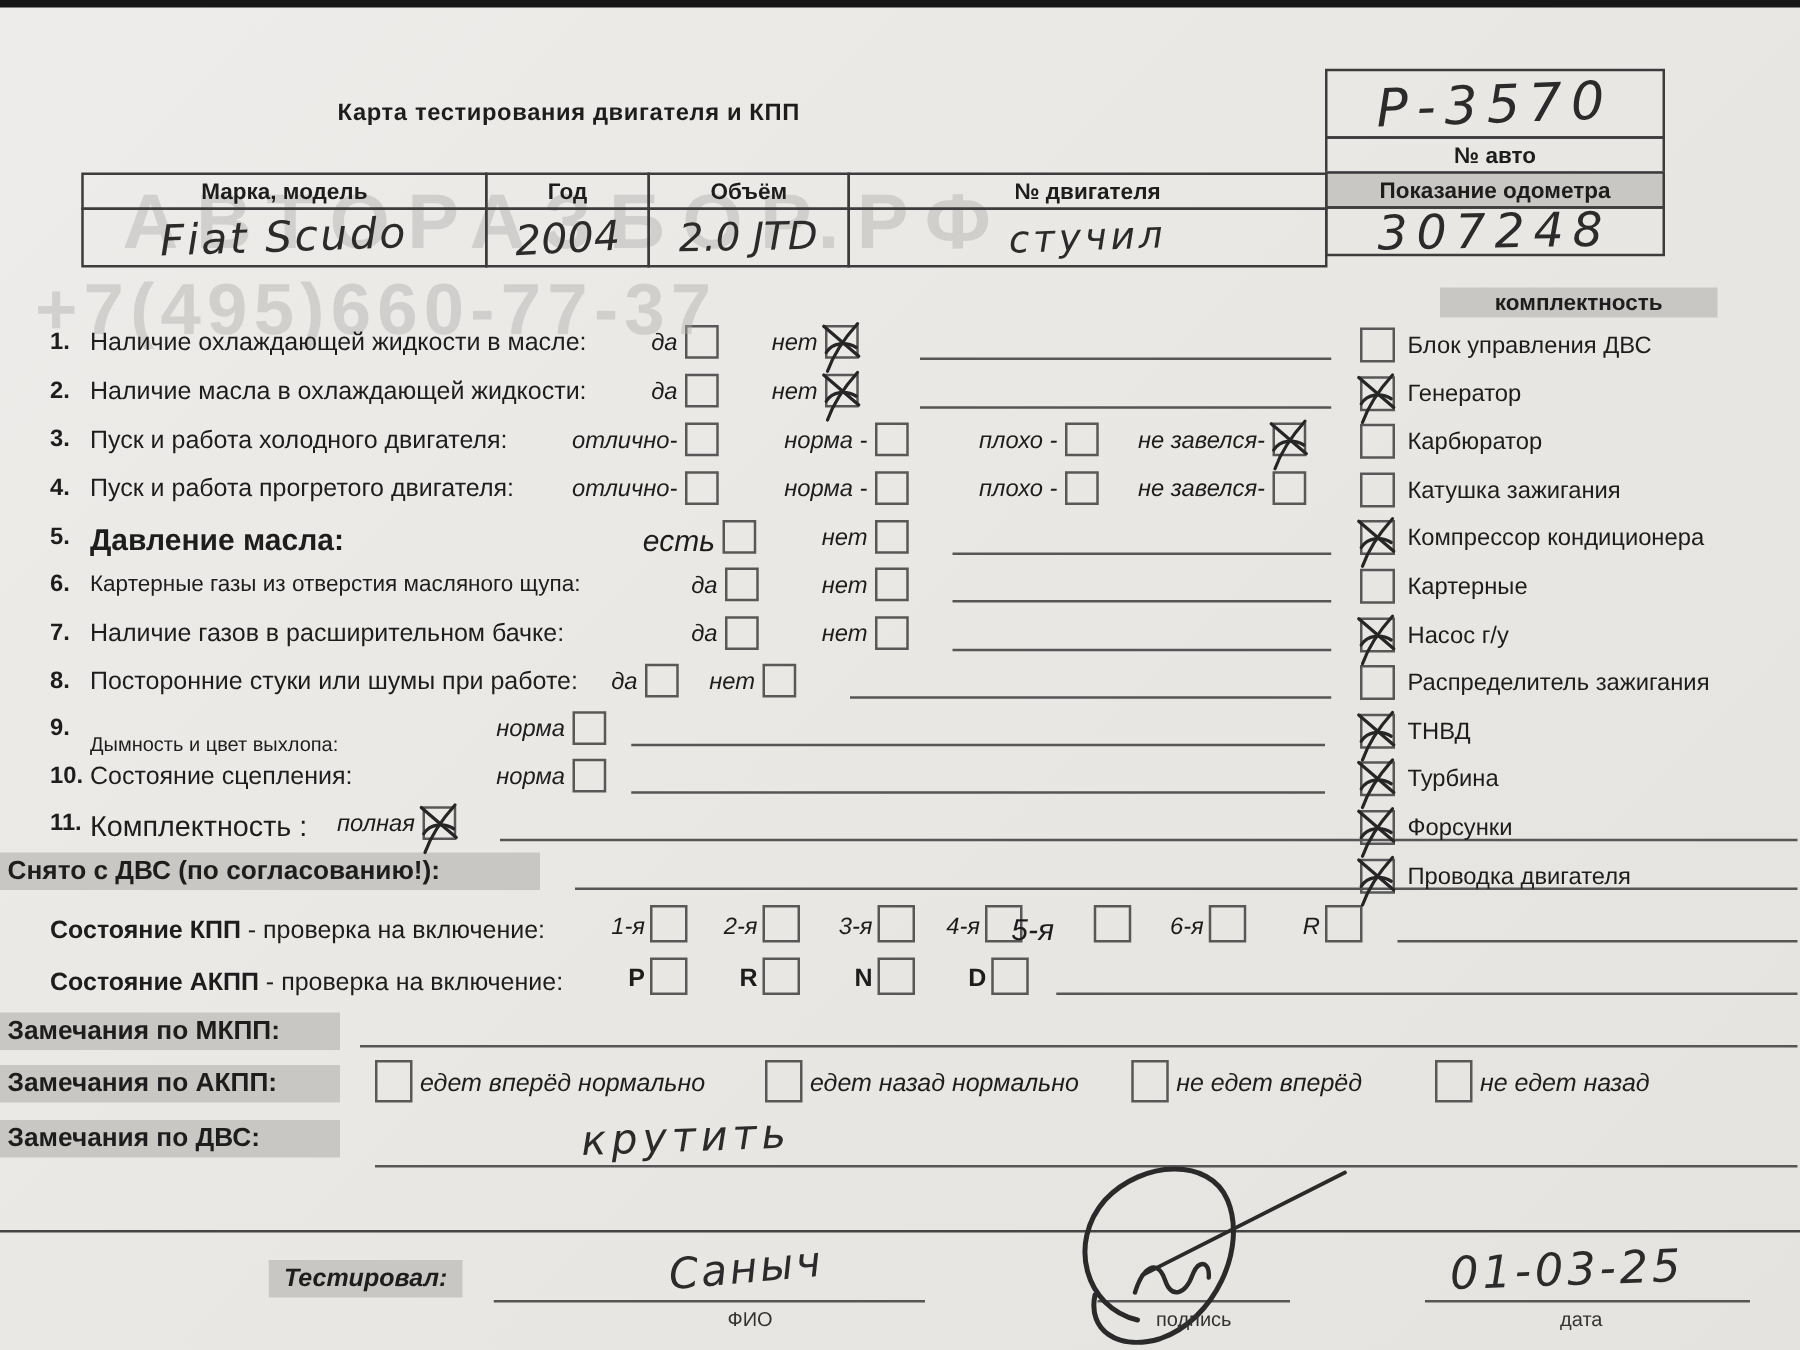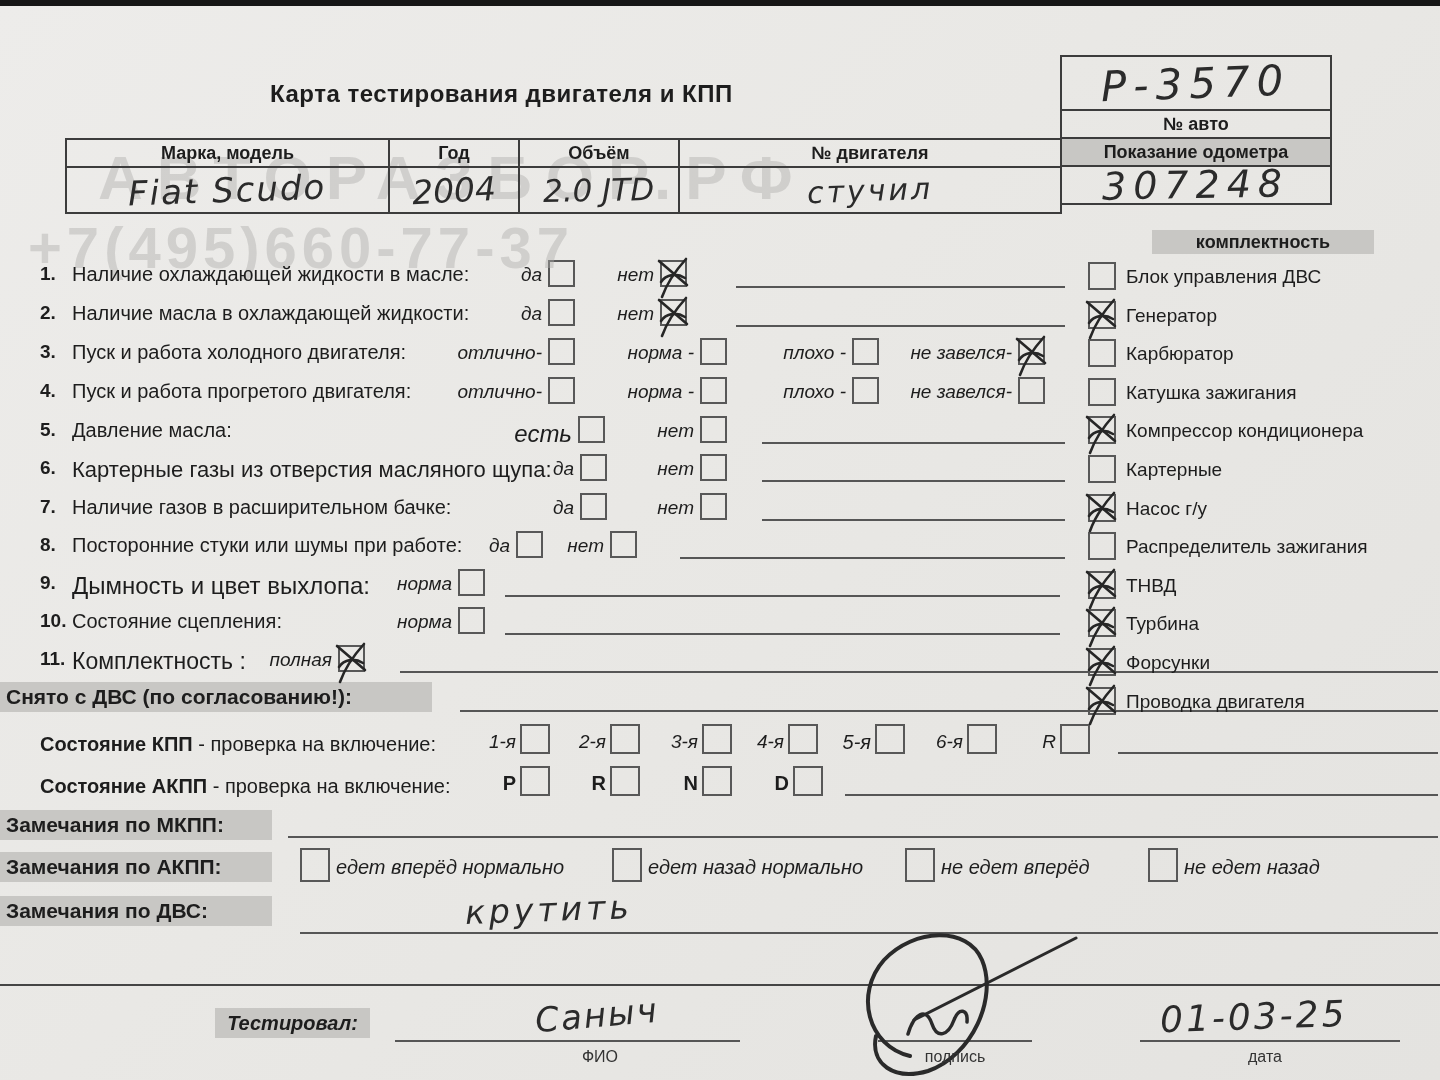--- a/index.html
+++ b/index.html
@@ -22,21 +22,21 @@
 </head>
 <body>
 
 <div class="page">
 
   <div class="abs" style="left:0;top:0;width:1440px;height:6px;background:#161616;"></div>
 
   <div class="wm" style="left:58px;top:142px;font-size:62px;letter-spacing:14px;margin-left:40px;">АВТОРАЗБОР.РФ</div>
   <div class="wm" style="left:28px;top:214px;font-size:58px;letter-spacing:5px;">+7(495)660-77-37</div>
 
-  <div class="abs z bold" style="left:270px;top:80px;font-size:24px;letter-spacing:.5px;">Карта тестирования двигателя  и КПП</div>
+  <div class="abs z bold" style="left:270px;top:80px;font-size:19px;letter-spacing:.5px;">Карта тестирования двигателя  и КПП</div>
 
   <div class="abs z" style="left:1060px;top:55px;width:272px;">
     <div class="cell" style="height:56px;">
       <span class="hand" style="font-size:42px;letter-spacing:7px;transform:rotate(-2deg);">Р-3570</span>
     </div>
     <div class="cell hdr" style="height:30px;margin-top:-2px;">№ авто</div>
     <div class="cell hdr shade" style="height:30px;margin-top:-2px;">Показание одометра</div>
     <div class="cell" style="height:40px;margin-top:-2px;">
       <span class="hand" style="font-size:38px;letter-spacing:7px;transform:rotate(-1deg);">307248</span>
     </div>
@@ -113,49 +113,49 @@
       <span style="position: absolute; left: 72px; top: 380px; font-size: 20px; z-index: 2; white-space: nowrap;">Пуск и работа прогретого двигателя:</span>
       <span style="position: absolute; left: 380px; top: 381px; width: 162px; text-align: right; font-style: italic; font-size: 19px; z-index: 2; white-space: nowrap;">отлично-</span>
       <div style="position: absolute; left: 548px; top: 377px; width: 27px; height: 27px; border: 2px solid rgb(88, 88, 88); box-sizing: border-box;"></div>
       <span style="position: absolute; left: 532px; top: 381px; width: 162px; text-align: right; font-style: italic; font-size: 19px; z-index: 2; white-space: nowrap;">норма -</span>
       <div style="position: absolute; left: 700px; top: 377px; width: 27px; height: 27px; border: 2px solid rgb(88, 88, 88); box-sizing: border-box;"></div>
       <span style="position: absolute; left: 684px; top: 381px; width: 162px; text-align: right; font-style: italic; font-size: 19px; z-index: 2; white-space: nowrap;">плохо -</span>
       <div style="position: absolute; left: 852px; top: 377px; width: 27px; height: 27px; border: 2px solid rgb(88, 88, 88); box-sizing: border-box;"></div>
       <span style="position: absolute; left: 850px; top: 381px; width: 162px; text-align: right; font-style: italic; font-size: 19px; z-index: 2; white-space: nowrap;">не завелся-</span>
       <div style="position: absolute; left: 1018px; top: 377px; width: 27px; height: 27px; border: 2px solid rgb(88, 88, 88); box-sizing: border-box;"></div>
       <span style="position: absolute; left: 40px; top: 419px; font-weight: bold; font-size: 19px; z-index: 2;">5.</span>
-      <span style="position: absolute; left: 72px; top: 419px; font-size: 20px; z-index: 2; white-space: nowrap;">Давление масла:</span>
+      <span style="position: absolute; left: 72px; top: 419px; font-size: 24px; z-index: 2; white-space: nowrap; font-weight: bold;">Давление масла:</span>
       <span style="position: absolute; left: 410px; top: 420px; width: 162px; text-align: right; font-style: italic; font-size: 24px; z-index: 2; white-space: nowrap;">есть</span>
       <div style="position: absolute; left: 578px; top: 416px; width: 27px; height: 27px; border: 2px solid rgb(88, 88, 88); box-sizing: border-box;"></div>
       <span style="position: absolute; left: 532px; top: 420px; width: 162px; text-align: right; font-style: italic; font-size: 19px; z-index: 2; white-space: nowrap;">нет</span>
       <div style="position: absolute; left: 700px; top: 416px; width: 27px; height: 27px; border: 2px solid rgb(88, 88, 88); box-sizing: border-box;"></div>
       <div style="position: absolute; left: 762px; top: 442px; width: 303px; height: 0px; border-bottom: 2px solid rgb(86, 86, 86);"></div>
       <span style="position: absolute; left: 40px; top: 457px; font-weight: bold; font-size: 19px; z-index: 2;">6.</span>
-      <span style="position: absolute; left: 72px; top: 457px; font-size: 22px; z-index: 2; white-space: nowrap;">Картерные газы из отверстия масляного щупа:</span>
+      <span style="position: absolute; left: 72px; top: 457px; font-size: 18px; z-index: 2; white-space: nowrap;">Картерные газы из отверстия масляного щупа:</span>
       <span style="position: absolute; left: 412px; top: 458px; width: 162px; text-align: right; font-style: italic; font-size: 19px; z-index: 2; white-space: nowrap;">да</span>
       <div style="position: absolute; left: 580px; top: 454px; width: 27px; height: 27px; border: 2px solid rgb(88, 88, 88); box-sizing: border-box;"></div>
       <span style="position: absolute; left: 532px; top: 458px; width: 162px; text-align: right; font-style: italic; font-size: 19px; z-index: 2; white-space: nowrap;">нет</span>
       <div style="position: absolute; left: 700px; top: 454px; width: 27px; height: 27px; border: 2px solid rgb(88, 88, 88); box-sizing: border-box;"></div>
       <div style="position: absolute; left: 762px; top: 480px; width: 303px; height: 0px; border-bottom: 2px solid rgb(86, 86, 86);"></div>
       <span style="position: absolute; left: 40px; top: 496px; font-weight: bold; font-size: 19px; z-index: 2;">7.</span>
       <span style="position: absolute; left: 72px; top: 496px; font-size: 20px; z-index: 2; white-space: nowrap;">Наличие газов в расширительном бачке:</span>
       <span style="position: absolute; left: 412px; top: 497px; width: 162px; text-align: right; font-style: italic; font-size: 19px; z-index: 2; white-space: nowrap;">да</span>
       <div style="position: absolute; left: 580px; top: 493px; width: 27px; height: 27px; border: 2px solid rgb(88, 88, 88); box-sizing: border-box;"></div>
       <span style="position: absolute; left: 532px; top: 497px; width: 162px; text-align: right; font-style: italic; font-size: 19px; z-index: 2; white-space: nowrap;">нет</span>
       <div style="position: absolute; left: 700px; top: 493px; width: 27px; height: 27px; border: 2px solid rgb(88, 88, 88); box-sizing: border-box;"></div>
       <div style="position: absolute; left: 762px; top: 519px; width: 303px; height: 0px; border-bottom: 2px solid rgb(86, 86, 86);"></div>
       <span style="position: absolute; left: 40px; top: 534px; font-weight: bold; font-size: 19px; z-index: 2;">8.</span>
       <span style="position: absolute; left: 72px; top: 534px; font-size: 20px; z-index: 2; white-space: nowrap;">Посторонние стуки или шумы при работе:</span>
       <span style="position: absolute; left: 348px; top: 535px; width: 162px; text-align: right; font-style: italic; font-size: 19px; z-index: 2; white-space: nowrap;">да</span>
       <div style="position: absolute; left: 516px; top: 531px; width: 27px; height: 27px; border: 2px solid rgb(88, 88, 88); box-sizing: border-box;"></div>
       <span style="position: absolute; left: 442px; top: 535px; width: 162px; text-align: right; font-style: italic; font-size: 19px; z-index: 2; white-space: nowrap;">нет</span>
       <div style="position: absolute; left: 610px; top: 531px; width: 27px; height: 27px; border: 2px solid rgb(88, 88, 88); box-sizing: border-box;"></div>
       <div style="position: absolute; left: 680px; top: 557px; width: 385px; height: 0px; border-bottom: 2px solid rgb(86, 86, 86);"></div>
       <span style="position: absolute; left: 40px; top: 572px; font-weight: bold; font-size: 19px; z-index: 2;">9.</span>
-      <span style="position: absolute; left: 72px; top: 572px; font-size: 24px; z-index: 2; white-space: nowrap;">Дымность и цвет выхлопа:</span>
+      <span style="position: absolute; left: 72px; top: 588px; font-size: 16px; z-index: 2; white-space: nowrap;">Дымность и цвет выхлопа:</span>
       <span style="position: absolute; left: 290px; top: 573px; width: 162px; text-align: right; font-style: italic; font-size: 19px; z-index: 2; white-space: nowrap;">норма</span>
       <div style="position: absolute; left: 458px; top: 569px; width: 27px; height: 27px; border: 2px solid rgb(88, 88, 88); box-sizing: border-box;"></div>
       <div style="position: absolute; left: 505px; top: 595px; width: 555px; height: 0px; border-bottom: 2px solid rgb(86, 86, 86);"></div>
       <span style="position: absolute; left: 40px; top: 610px; font-weight: bold; font-size: 19px; z-index: 2;">10.</span>
       <span style="position: absolute; left: 72px; top: 610px; font-size: 20px; z-index: 2; white-space: nowrap;">Состояние сцепления:</span>
       <span style="position: absolute; left: 290px; top: 611px; width: 162px; text-align: right; font-style: italic; font-size: 19px; z-index: 2; white-space: nowrap;">норма</span>
       <div style="position: absolute; left: 458px; top: 607px; width: 27px; height: 27px; border: 2px solid rgb(88, 88, 88); box-sizing: border-box;"></div>
       <div style="position: absolute; left: 505px; top: 633px; width: 555px; height: 0px; border-bottom: 2px solid rgb(86, 86, 86);"></div>
       <span style="position: absolute; left: 40px; top: 648px; font-weight: bold; font-size: 19px; z-index: 2;">11.</span>
       <span style="position: absolute; left: 72px; top: 648px; font-size: 23px; z-index: 2; white-space: nowrap;">Комплектность :</span>
@@ -254,21 +254,21 @@
   </div>
   <div id="kpp-opts">
       <span style="position: absolute; left: 454px; top: 731px; width: 62px; text-align: right; font-style: italic; font-size: 19px; z-index: 2;">1-я</span>
       <div style="position: absolute; left: 520px; top: 724px; width: 30px; height: 30px; border: 2px solid rgb(88, 88, 88); box-sizing: border-box;"></div>
       <span style="position: absolute; left: 544px; top: 731px; width: 62px; text-align: right; font-style: italic; font-size: 19px; z-index: 2;">2-я</span>
       <div style="position: absolute; left: 610px; top: 724px; width: 30px; height: 30px; border: 2px solid rgb(88, 88, 88); box-sizing: border-box;"></div>
       <span style="position: absolute; left: 636px; top: 731px; width: 62px; text-align: right; font-style: italic; font-size: 19px; z-index: 2;">3-я</span>
       <div style="position: absolute; left: 702px; top: 724px; width: 30px; height: 30px; border: 2px solid rgb(88, 88, 88); box-sizing: border-box;"></div>
       <span style="position: absolute; left: 722px; top: 731px; width: 62px; text-align: right; font-style: italic; font-size: 19px; z-index: 2;">4-я</span>
       <div style="position: absolute; left: 788px; top: 724px; width: 30px; height: 30px; border: 2px solid rgb(88, 88, 88); box-sizing: border-box;"></div>
-      <span style="position: absolute; left: 809px; top: 731px; width: 62px; text-align: right; font-style: italic; font-size: 20px; z-index: 2;">5-я</span>
+      <span style="position: absolute; left: 809px; top: 731px; width: 62px; text-align: left; font-style: italic; font-size: 24px; z-index: 2;">5-я</span>
       <div style="position: absolute; left: 875px; top: 724px; width: 30px; height: 30px; border: 2px solid rgb(88, 88, 88); box-sizing: border-box;"></div>
       <span style="position: absolute; left: 901px; top: 731px; width: 62px; text-align: right; font-style: italic; font-size: 19px; z-index: 2;">6-я</span>
       <div style="position: absolute; left: 967px; top: 724px; width: 30px; height: 30px; border: 2px solid rgb(88, 88, 88); box-sizing: border-box;"></div>
       <span style="position: absolute; left: 994px; top: 731px; width: 62px; text-align: right; font-style: italic; font-size: 19px; z-index: 2;">R</span>
       <div style="position: absolute; left: 1060px; top: 724px; width: 30px; height: 30px; border: 2px solid rgb(88, 88, 88); box-sizing: border-box;"></div>
     </div>
   <div class="line" style="left:1118px;top:752px;width:320px;"></div>
 
   <div class="abs z seclabel" style="left:40px;top:775px;font-size:20px;">
     <span class="bold">Состояние АКПП</span><span class="sub"> - проверка на включение:</span>

